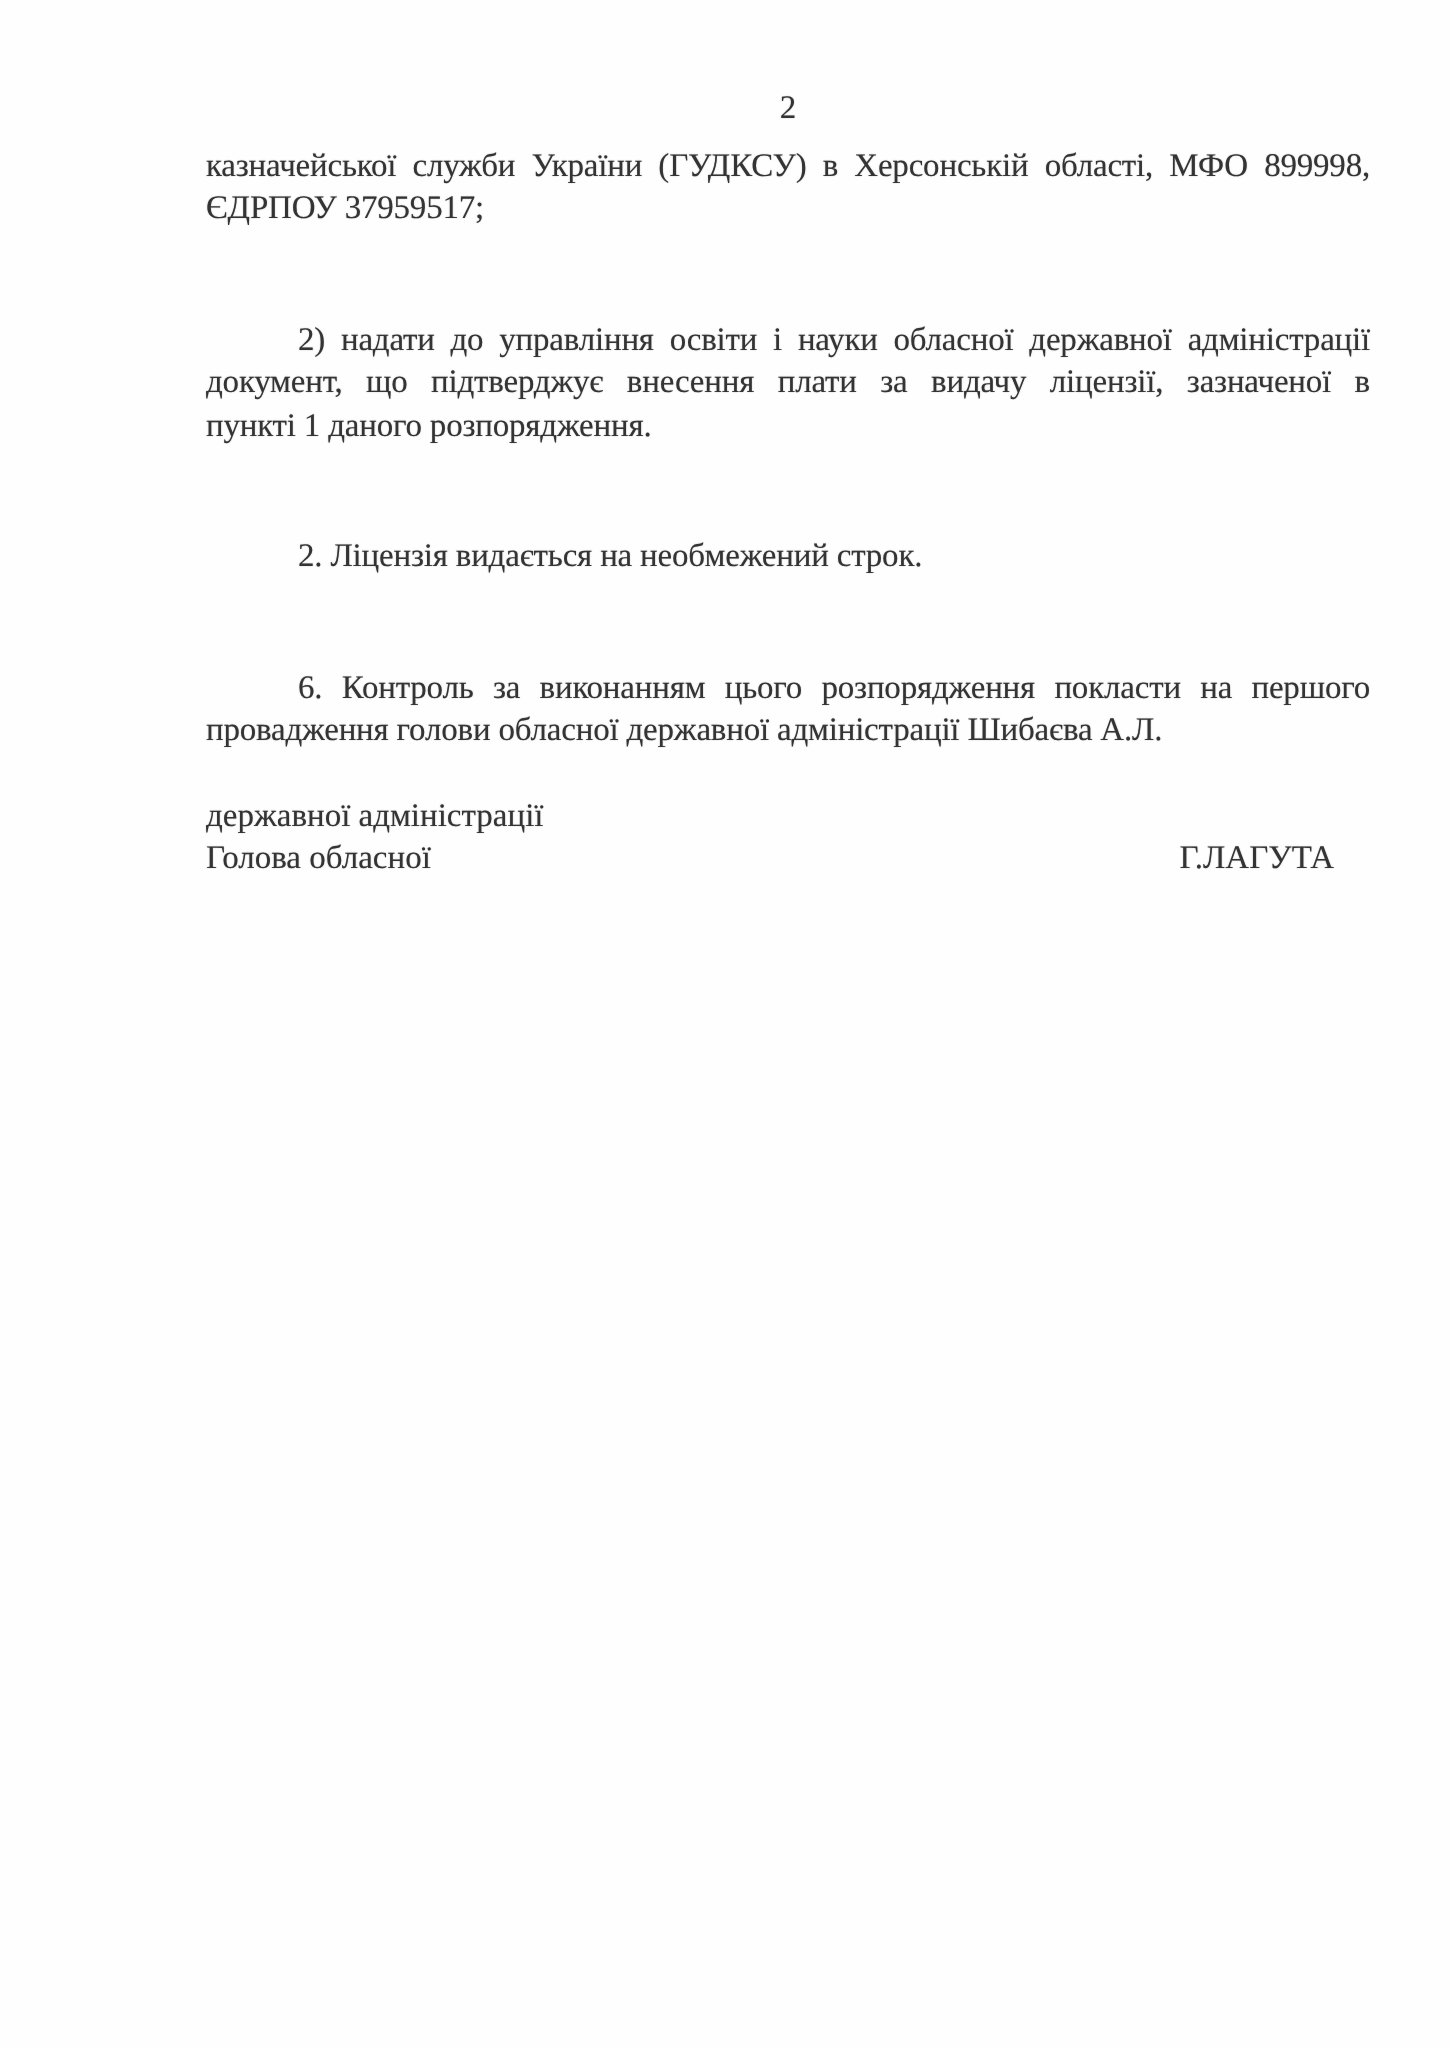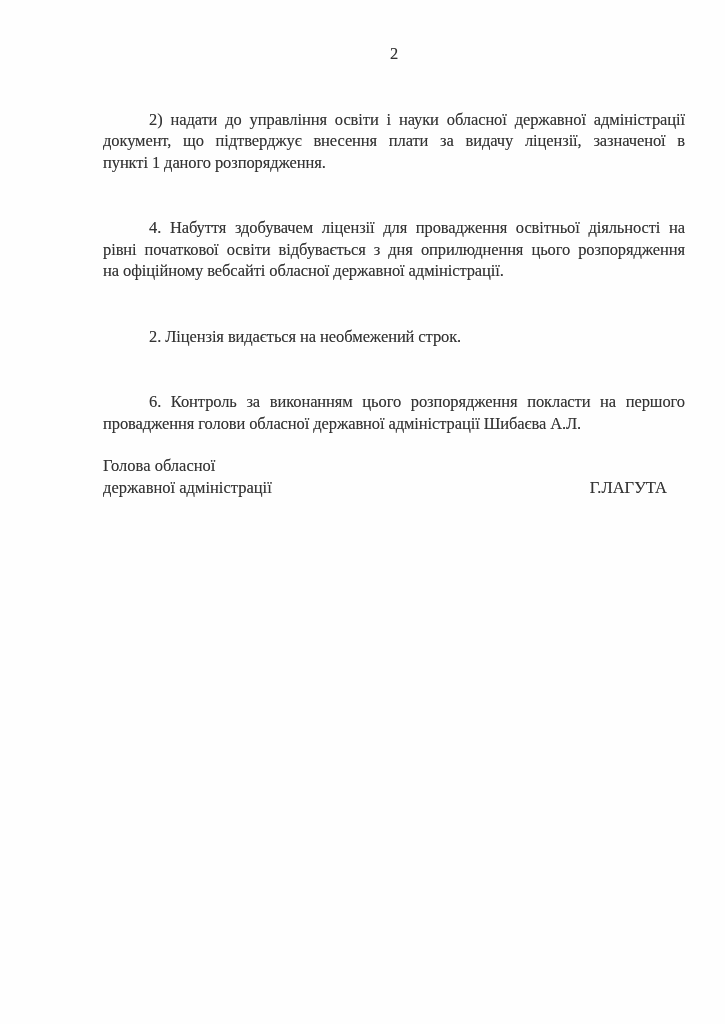--- a/index.html
+++ b/index.html
@@ -67,39 +67,38 @@
 </style>
 </head>
 <body>
 
 <div class="page">
   <div class="content">
     <div class="page-num">2</div>
 
     <div>
         <div class="para">
+          <div class="line">казначейської служби України (ГУДКСУ) в Херсонській області, МФО 899998,</div>
+          <div class="line last">ЄДРПОУ 37959517;</div>
+        </div>
+        <div class="para">
           <div class="line indent">2) надати до управління освіти і науки обласної державної адміністрації</div>
           <div class="line">документ, що підтверджує внесення плати за видачу ліцензії, зазначеної в</div>
           <div class="line last">пункті 1 даного розпорядження.</div>
-        </div>
-        <div class="para">
-          <div class="line indent">4. Набуття здобувачем ліцензії для провадження освітньої діяльності на</div>
-          <div class="line">рівні початкової освіти відбувається з дня оприлюднення цього розпорядження</div>
-          <div class="line last">на офіційному вебсайті обласної державної адміністрації.</div>
         </div>
         <div class="para">
           <div class="line last indent">2. Ліцензія видається на необмежений строк.</div>
         </div>
         <div class="para">
           <div class="line indent">6. Контроль за виконанням цього розпорядження покласти на першого</div>
           <div class="line last">провадження голови обласної державної адміністрації Шибаєва А.Л.</div>
         </div>
       </div>
 
     <div class="signature">
       <div class="sig-left">
+        <div>державної адміністрації</div>
         <div>Голова обласної</div>
-        <div>державної адміністрації</div>
       </div>
       <div class="sig-right">Г.ЛАГУТА</div>
     </div>
   </div>
 </div>
 
 </body></html>

